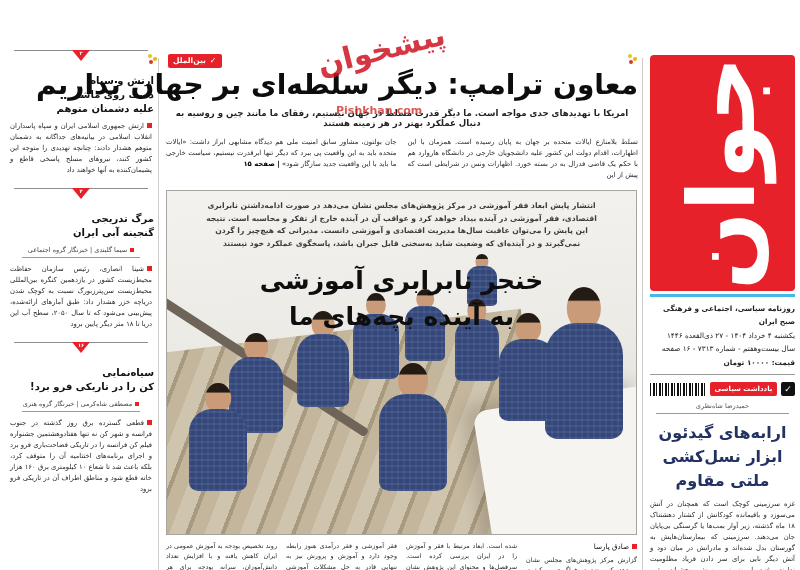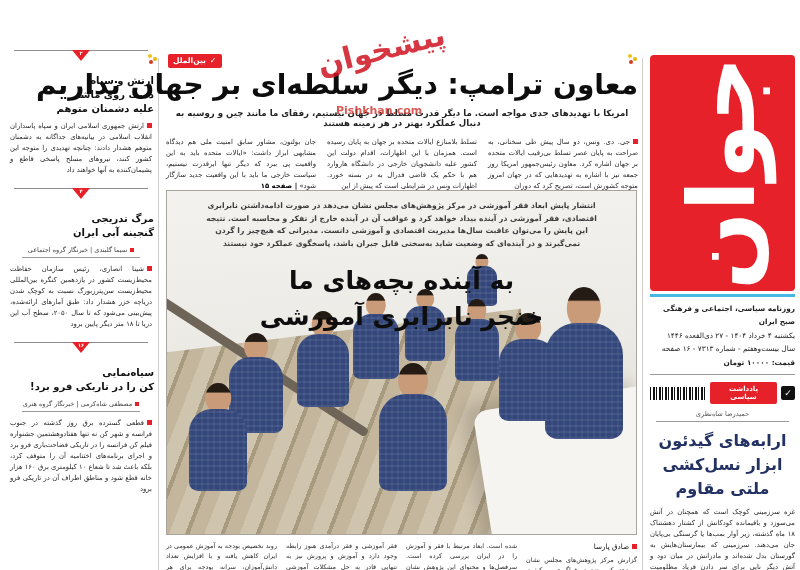--- a/index.html
+++ b/index.html
@@ -84,21 +84,21 @@
       transform:translate(-50%,-50%) rotate(-90deg);
       color:#fff; font-size:92px; font-weight:bold; line-height:1; white-space:nowrap; }
   .cyanline { height:3px; background:#45b8e6; margin-top:3px; }
   .pubinfo { text-align:right; font-size:7.3px; color:#222; line-height:1.85; margin-top:5px; }
   .pubinfo .b { font-weight:bold; }
   .hline { border-top:1px solid #9a9a9a; margin:5px 0; }
   .noterow { display:flex; direction:ltr; align-items:center; gap:4px; margin:7px 0 2px; }
   .barcode { width:56px; height:13px;
       background:repeating-linear-gradient(90deg,#111 0 1px,#fff 1px 3px,#111 3px 5px,#fff 5px 6px); }
   .note-label { background:#e62129; color:#fff; font-size:7px; font-weight:bold;
-      padding:3px 8px; border-radius:2px; flex:1; text-align:center; }
+      padding:3px 0; border-radius:2px; flex:1; text-align:center; }
   .note-logo { width:14px; height:14px; background:#111; color:#fff; font-size:9px;
       display:flex; align-items:center; justify-content:center; border-radius:2px; }
   .note-byline { text-align:center; font-size:6.6px; color:#555; padding:4px 0 3px;
       border-bottom:1px solid #9a9a9a; margin:0 6px; }
   .note-title { text-align:center; font-size:16px; font-weight:bold; color:#233263;
       line-height:1.5; margin:7px 0 6px; }
   .note-body { font-size:6.8px; line-height:1.62; text-align:justify; color:#262626; }
 </style>
 </head>
 <body>
@@ -165,21 +165,20 @@
   <div class="lead">
     <div class="section-label">
       <span class="mini">✓</span>
       <span>بین‌الملل</span>
     </div>
     <div class="watermark">پیشخوان</div>
     <div class="watermark-site">Pishkhan.com</div>
     <h1 class="lead-headline">معاون ترامپ: دیگر سلطه‌ای بر جهان نداریم</h1>
     <div class="lead-sub">امریکا با تهدیدهای جدی مواجه است. ما دیگر قدرت مسلط در جهان نیستیم، رفقای ما مانند چین و روسیه به دنبال عملکرد بهتر در هر زمینه هستند</div>
     <div class="lead-cols">
-      <p class="lead-col rbullet">جی. دی. ونس، دو سال پیش طی سخنانی، به صراحت به پایان عصر تسلط بی‌رقیب ایالات متحده بر جهان اشاره کرد. معاون رئیس‌جمهور امریکا روز جمعه نیز با اشاره به تهدیدهایی که در جهان امروز متوجه کشورش است، تصریح کرد که دوران</p>
       <p class="lead-col">تسلط بلامنازع ایالات متحده بر جهان به پایان رسیده است. همزمان با این اظهارات، اقدام دولت این کشور علیه دانشجویان خارجی در دانشگاه هاروارد هم با حکم یک قاضی فدرال به در بسته خورد. اظهارات ونس در شرایطی است که پیش از این</p>
       <p class="lead-col"><span>جان بولتون، مشاور سابق امنیت ملی هم دیدگاه مشابهی ابراز داشت: «ایالات متحده باید به این واقعیت پی ببرد که دیگر تنها ابرقدرت نیستیم، سیاست خارجی ما باید با این واقعیت جدید سازگار شود»</span> <span class="pref">| صفحه ۱۵</span></p>
     </div>
   </div>
 
   <div class="photobox">
     <div class="stairs"></div>
     <div class="handrail"></div>
     <div class="rail"></div>
 
@@ -219,22 +218,22 @@
         <i class="head"></i>
         <i class="torso"></i>
       </div>
     <div class="kid" style="left:22px;top:192px;width:58px;height:108px;">
         <i class="head"></i>
         <i class="torso"></i>
       </div>
 
     <div class="feature-intro">انتشار پایش ابعاد فقر آموزشی در مرکز پژوهش‌های مجلس نشان می‌دهد در صورت ادامه‌داشتن نابرابری اقتصادی، فقر آموزشی در آینده بیداد خواهد کرد و عواقب آن در آینده خارج از تفکر و محاسبه است. نتیجه این پایش را می‌توان عاقبت سال‌ها مدیریت اقتصادی و آموزشی دانست. مدیرانی که هیچ‌چیز را گردن نمی‌گیرند و در آینده‌ای که وضعیت شاید به‌سختی قابل جبران باشد، پاسخگوی عملکرد خود نیستند</div>
     <div class="feature-headline">
+      <div>خنجر نابرابری آموزشی</div>
       <div>به آینده بچه‌های ما</div>
-      <div>خنجر نابرابری آموزشی</div>
     </div>
   </div>
 
   <div class="bottom-strip">
     <div class="bcol">
       <div class="bauthor rbullet">صادق پارسا</div>
       <span>گزارش مرکز پژوهش‌های مجلس نشان می‌دهد که وضعیت فراگیری و کیفیت آموزش در آینده</span>
     </div>
     <div class="bcol">شده است. ابعاد مرتبط با فقر و آموزش را در ایران بررسی کرده است. سرفصل‌ها و محتوای این پژوهش نشان می‌دهد که به رغم بالا رفتن برخی از آمار کمی</div>
     <div class="bcol">فقر آموزشی و فقر درآمدی هنوز رابطه وجود دارد و آموزش و پرورش نیز به تنهایی قادر به حل مشکلات آموزشی نیست</div>

